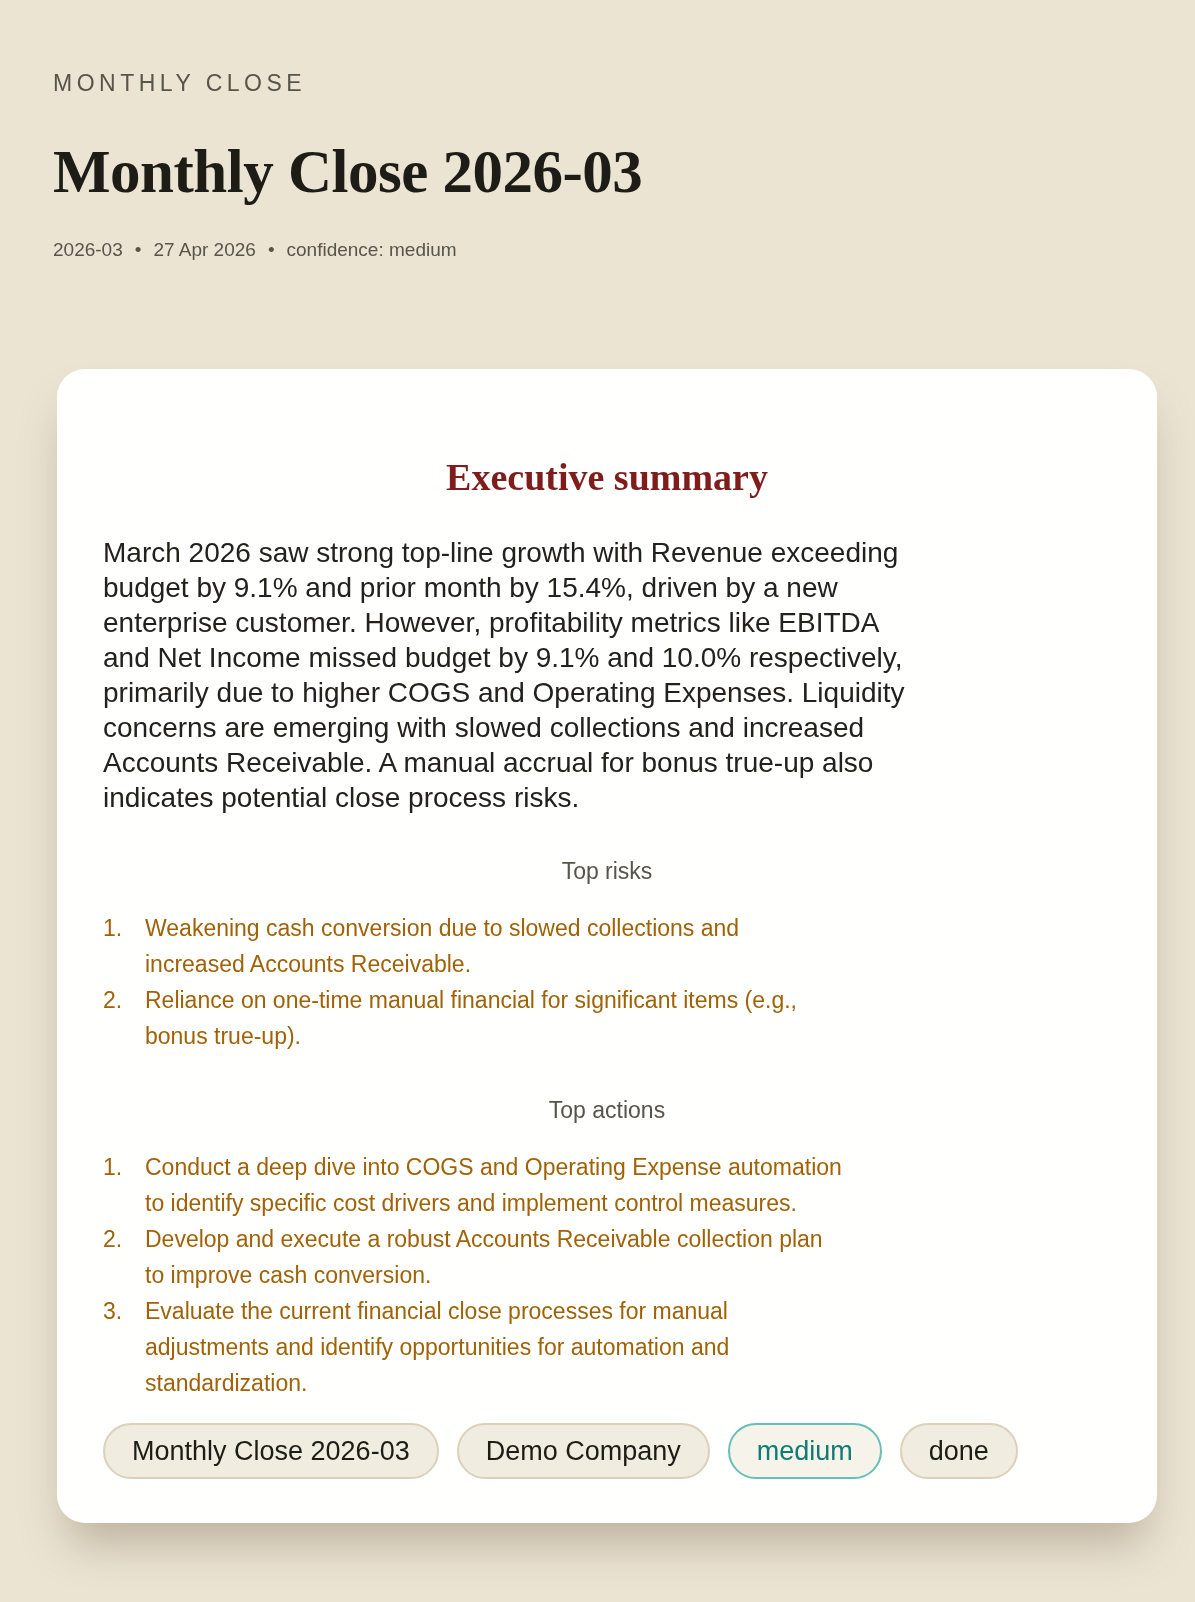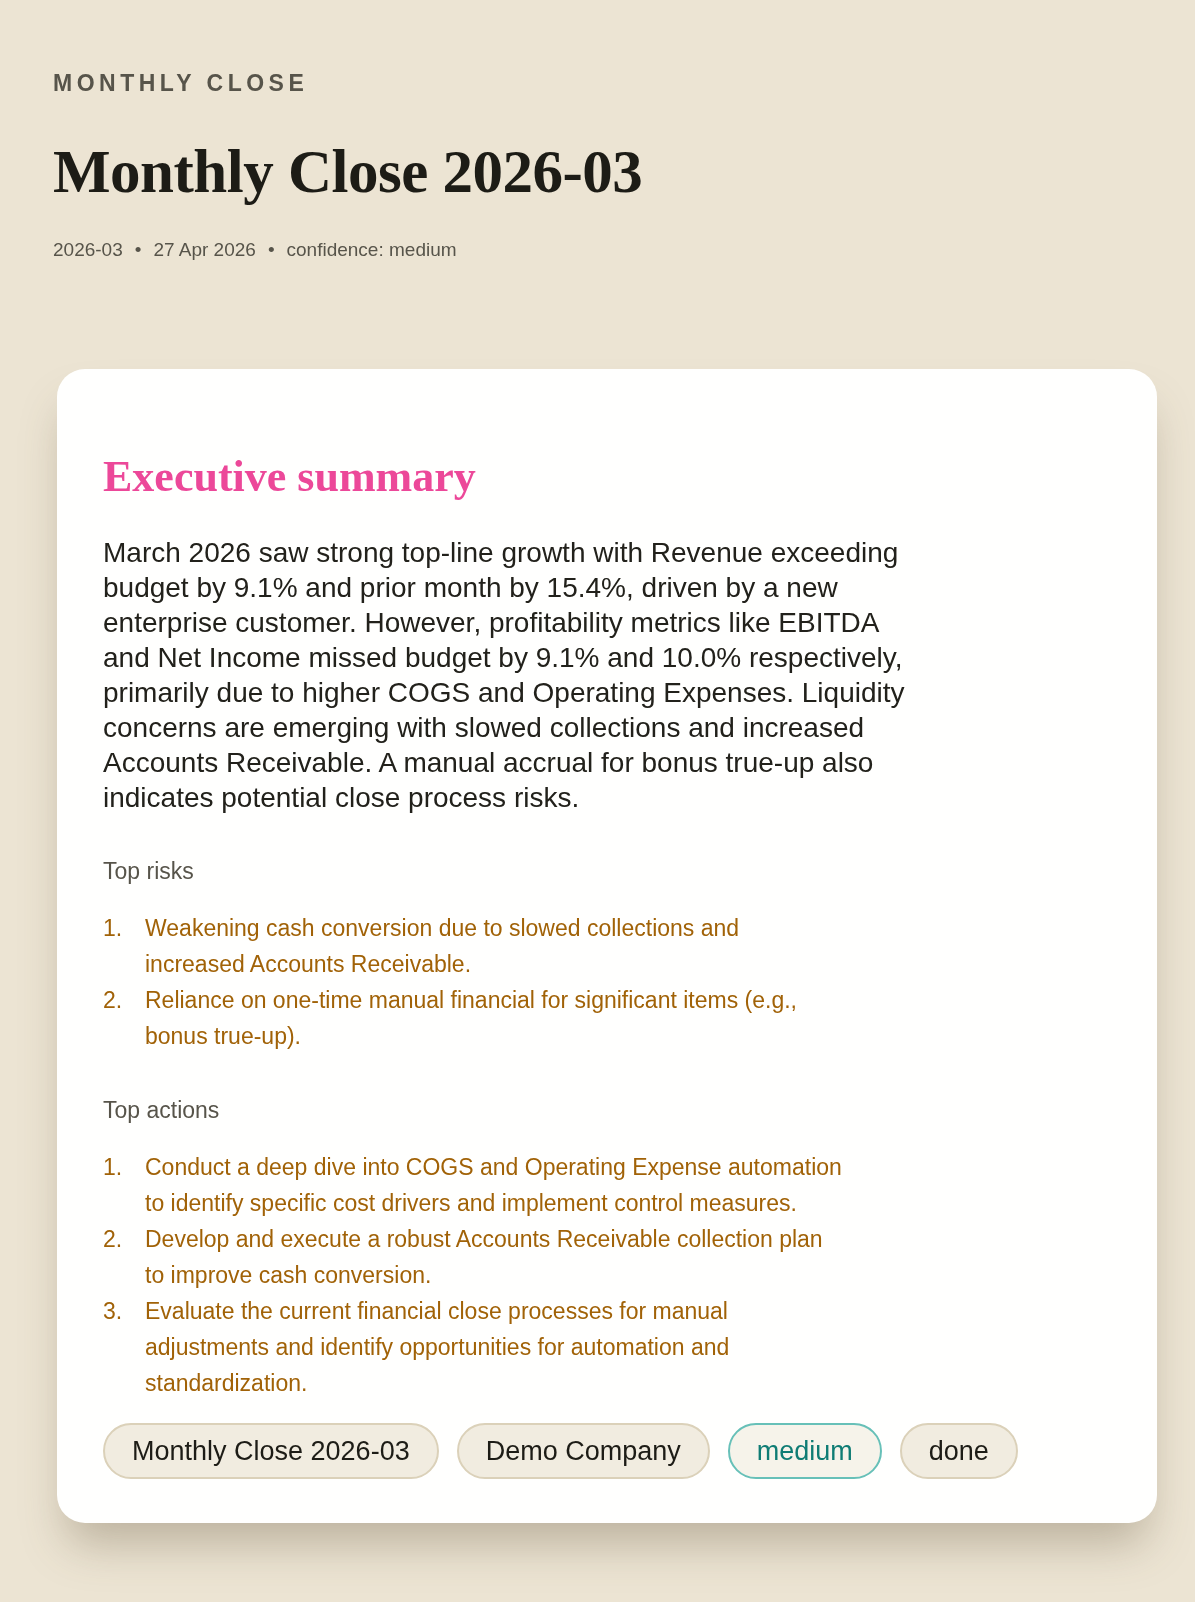--- a/index.html
+++ b/index.html
@@ -9,21 +9,21 @@
     height: 1602px;
     background: #ece4d3;
     font-family: "Liberation Sans", sans-serif;
     overflow: hidden;
   }
   .page-header { padding: 70px 40px 0 53px; }
   .eyebrow {
     font-size: 23px;
     letter-spacing: 4.5px;
     color: #57544a;
-    font-weight: 700;
+    font-weight: 400;
   }
   .page-title {
     margin-top: 40px;
     font-family: "Liberation Serif", serif;
     font-weight: 700;
     font-size: 61px;
     line-height: 70px;
     letter-spacing: -0.5px;
     color: #1d1c16;
   }
@@ -38,38 +38,40 @@
     width: 1100px;
     margin: 102px 0 0 57px;
     background: #fffffe;
     border-radius: 28px;
     padding: 82px 46px 44px 46px;
     box-shadow: 0 30px 45px -10px rgba(96, 84, 58, 0.35);
   }
   .card-heading {
     font-family: "Liberation Serif", serif;
     font-weight: 700;
-    font-size: 44px;
+    font-size: 38px;
     line-height: 52px;
-    color: #ec4899;
+    color: #7f1d1d;
+    text-align: center;
   }
   .summary {
     margin-top: 32px;
     max-width: 992px;
     font-size: 28px;
     font-weight: 400;
     line-height: 35px;
     color: #22211b;
     white-space: pre-line;
   }
   .list-label {
     margin-top: 42px;
     font-size: 23px;
     line-height: 29px;
     color: #57544a;
+    text-align: center;
   }
   ol.num-list {
     margin-top: 24px;
     max-width: 975px;
     list-style: none;
     counter-reset: item;
     font-size: 23px;
     line-height: 36px;
     color: #a16207;
   }

